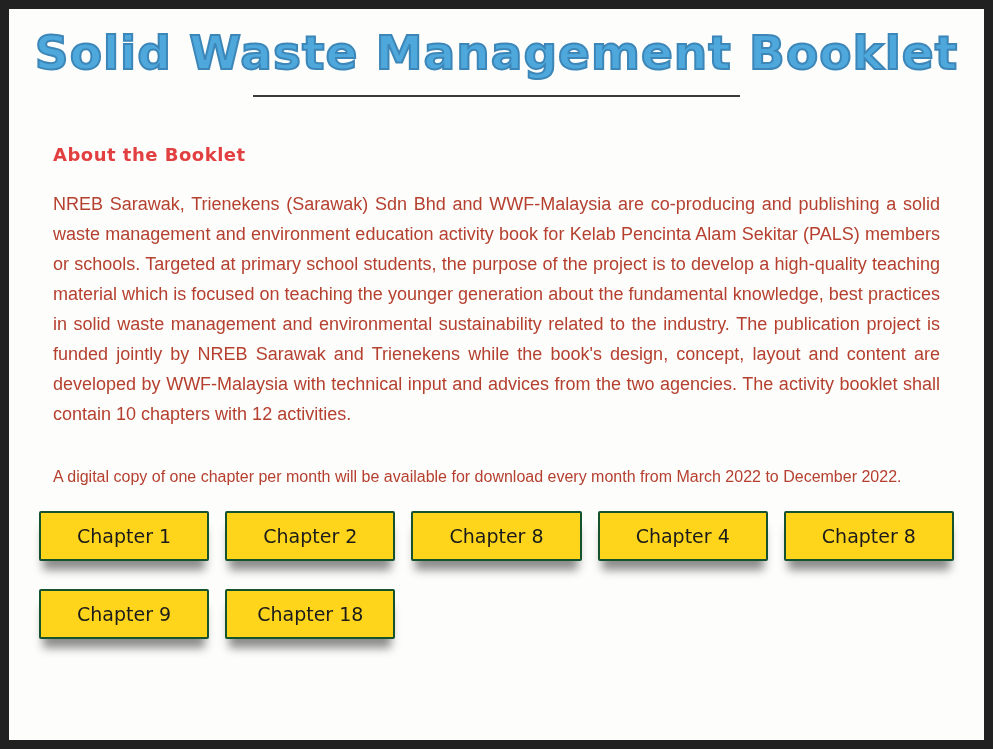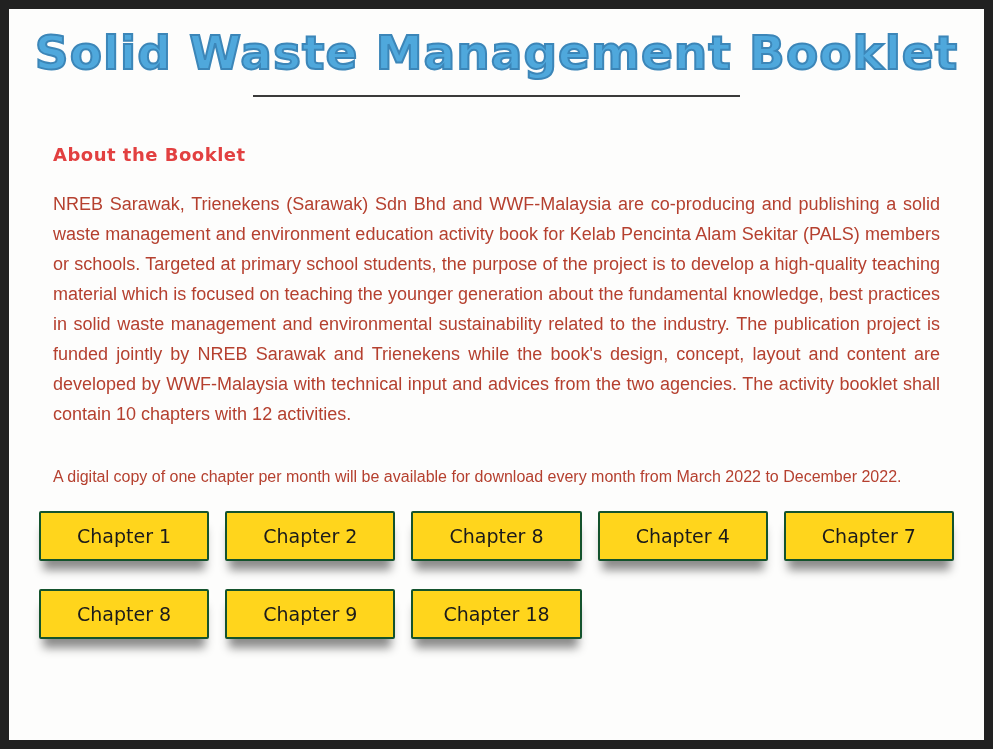--- a/index.html
+++ b/index.html
@@ -98,20 +98,19 @@
     <p class="about-paragraph">NREB Sarawak, Trienekens (Sarawak) Sdn Bhd and WWF-Malaysia are co-producing and publishing a solid waste management and environment education activity book for Kelab Pencinta Alam Sekitar (PALS) members or schools. Targeted at primary school students, the purpose of the project is to develop a high-quality teaching material which is focused on teaching the younger generation about the fundamental knowledge, best practices in solid waste management and environmental sustainability related to the industry. The publication project is funded jointly by NREB Sarawak and Trienekens while the book's design, concept, layout and content are developed by WWF-Malaysia with technical input and advices from the two agencies. The activity booklet shall contain 10 chapters with 12 activities.</p>
     <p class="schedule-note">A digital copy of one chapter per month will be available for download every month from March 2022 to December 2022.</p>
   </section>
 
   <section>
     <div class="chapter-grid">
       <button class="chapter-btn">Chapter 1</button>
       <button class="chapter-btn">Chapter 2</button>
       <button class="chapter-btn">Chapter 8</button>
       <button class="chapter-btn">Chapter 4</button>
-      <button class="chapter-btn">Chapter 7</button>
       <button class="chapter-btn">Chapter 8</button>
       <button class="chapter-btn">Chapter 9</button>
       <button class="chapter-btn">Chapter 18</button>
     </div>
   </section>
 
 </div>
 
 </body></html>

